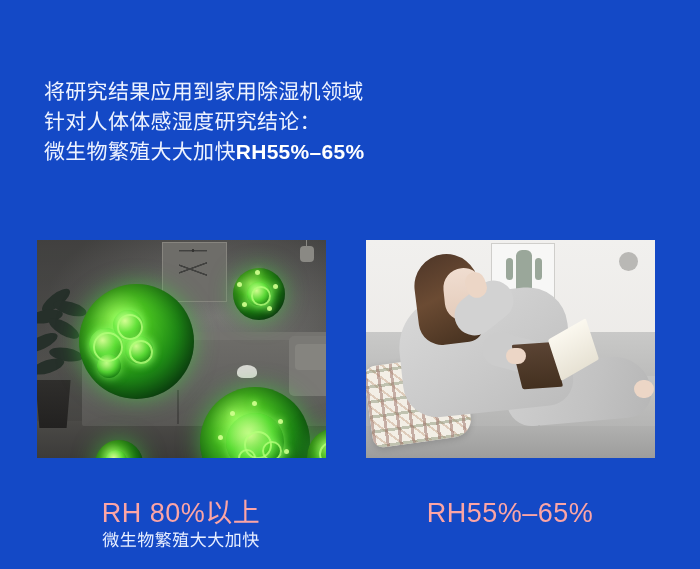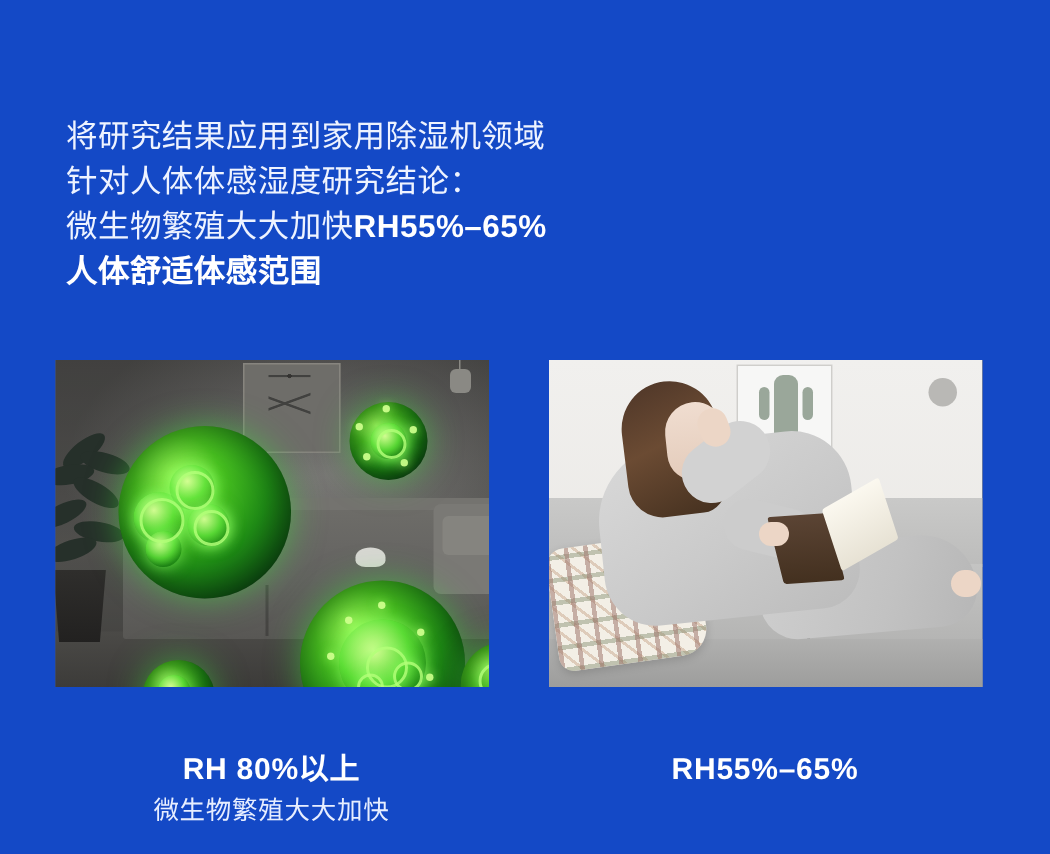--- a/index.html
+++ b/index.html
@@ -293,23 +293,23 @@
 
   
   .cap {
     position: absolute;
     text-align: center;
     width: 300px;
   }
   #cap-left  { left: 31px;  top: 498px; }
   #cap-right { left: 360px; top: 498px; }
   .cap-title {
-    font-size: 20px;
-    font-weight: bold;
-    color: #ffffff;
+    font-size: 27px;
+    font-weight: normal;
+    color: #fca5a5;
     line-height: 30px;
     letter-spacing: 0.5px;
     white-space: nowrap;
   }
   .cap-sub {
     font-size: 17px;
     color: #e7eeff;
     line-height: 26px;
     letter-spacing: 0.5px;
     white-space: nowrap;
@@ -318,21 +318,20 @@
 </head>
 <body>
 
 <div id="poster">
 
 
   <div id="subcopy">
     <span class="ln">将研究结果应用到家用除湿机领域</span>
     <span class="ln">针对人体体感湿度研究结论：</span>
     <span class="ln"><span>微生物繁殖大大加快</span><span class="bold">RH55%–65%</span></span>
-    <span class="ln ln-strong">人体舒适体感范围</span>
   </div>
 
   <div class="panel" id="panel-left">
     <div class="scene">
       <div class="dim-wall"></div>
       <div class="dim-wall-shade"></div>
       <div class="l-art"></div>
       <div class="l-speaker"></div>
       <div class="l-floorline"></div>
       <div class="l-sofa-back"></div>

